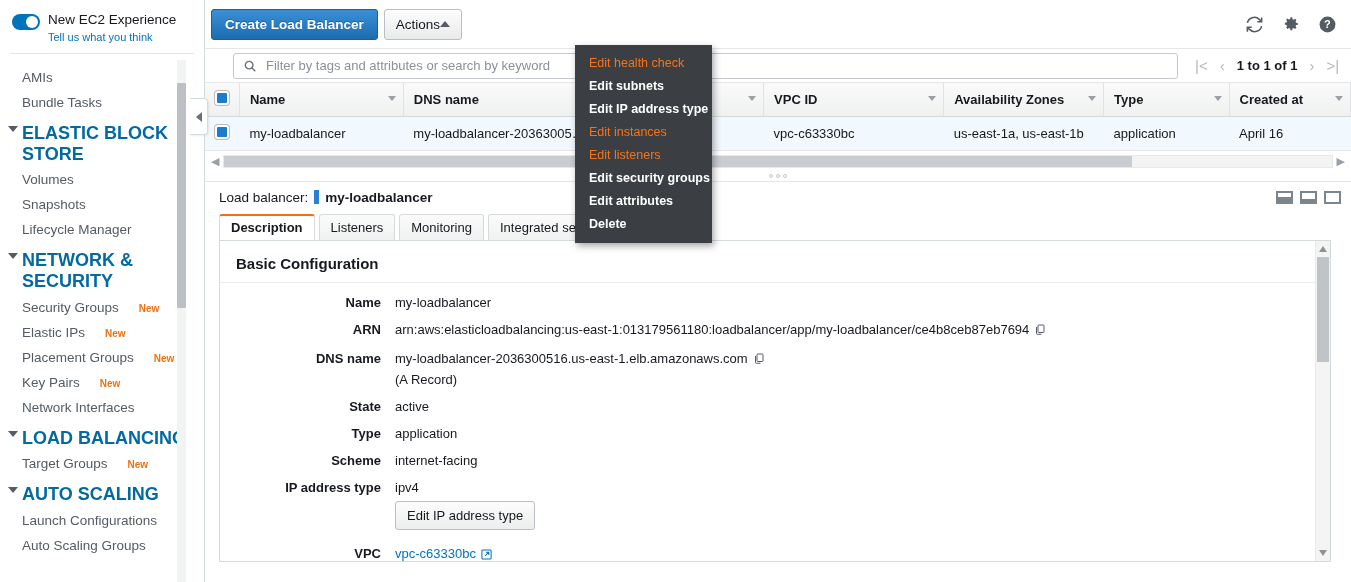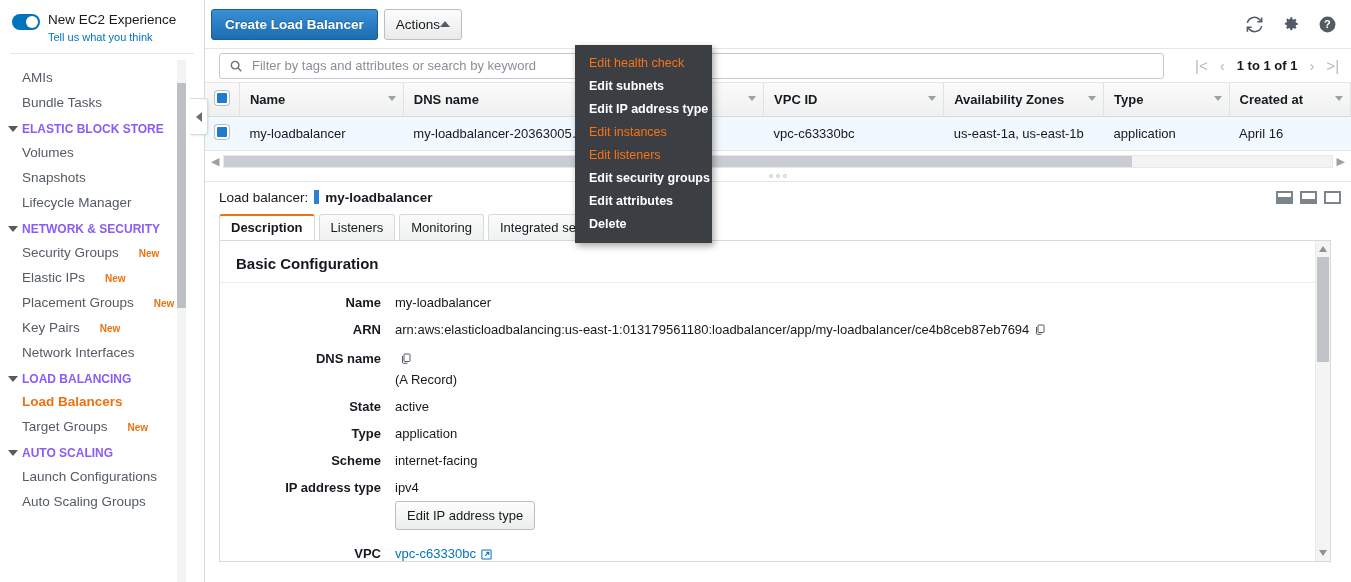--- a/index.html
+++ b/index.html
@@ -49,21 +49,21 @@
     font-size: 13.5px; color: #545b64; cursor: pointer;
     white-space: nowrap;
   }
   .nav-item.link { color: #545b64; }
   .nav-item.active { color: #ec7211; font-weight: bold; }
   .nav-item .new-badge {
     color: #ec7211; font-size: 10px; font-weight: bold; margin-left: 20px;
   }
   .nav-group {
     padding: 8px 12px 3px 22px;
-    font-size: 12px; font-weight: bold; color: #8b5cf6;
+    font-size: 18px; font-weight: bold; color: #0369a1;
     position: relative; text-transform: uppercase; line-height: 1.15;
     cursor: pointer;
   }
   .nav-group .caret {
     position: absolute; left: 8px; top: 11px;
     width: 0; height: 0;
     border-left: 5px solid transparent; border-right: 5px solid transparent;
     border-top: 6px solid #545b64;
   }
   .sb-scrollbar {
@@ -147,20 +147,21 @@
     height: 34px; display: flex; align-items: center;
     padding: 0 8px 0 14px; gap: 8px;
     border-top: 1px solid #e4e6e7;
     background: #fff;
   }
   .search-box {
     flex: 1 1 auto; height: 26px;
     border: 1px solid #c5c9cd; border-radius: 3px; background: #fff;
     display: flex; align-items: center; gap: 7px; padding: 0 9px;
     max-width: 945px;
+    margin-left: 14px;
   }
   .search-box input {
     border: none; outline: none; flex: 1 1 auto; font-size: 13px;
     color: #545b64; font-family: "Liberation Sans", sans-serif;
     background: transparent;
   }
   .search-box input::placeholder { color: #8a9096; }
   .pager {
     display: flex; align-items: center; gap: 12px;
     font-size: 13px; color: #879196; margin-left: auto; padding-right: 4px;
@@ -315,21 +316,20 @@
         <div class="nav-item link"><span>Volumes</span></div>
         <div class="nav-item link"><span>Snapshots</span></div>
         <div class="nav-item link"><span>Lifecycle Manager</span></div>
         <div class="nav-group"><span class="caret"></span><span>NETWORK &amp; SECURITY</span></div>
         <div class="nav-item link"><span>Security Groups</span><span class="new-badge">New</span></div>
         <div class="nav-item link"><span>Elastic IPs</span><span class="new-badge">New</span></div>
         <div class="nav-item link"><span>Placement Groups</span><span class="new-badge">New</span></div>
         <div class="nav-item link"><span>Key Pairs</span><span class="new-badge">New</span></div>
         <div class="nav-item link"><span>Network Interfaces</span></div>
         <div class="nav-group"><span class="caret"></span><span>LOAD BALANCING</span></div>
-        <div class="nav-item link active"><span>Load Balancers</span></div>
         <div class="nav-item link"><span>Target Groups</span><span class="new-badge">New</span></div>
         <div class="nav-group"><span class="caret"></span><span>AUTO SCALING</span></div>
         <div class="nav-item link"><span>Launch Configurations</span></div>
         <div class="nav-item link"><span>Auto Scaling Groups</span></div>
       </div>
 
     <div class="sb-uparrow"></div>
     <div class="sb-scrollbar">
       <div class="sb-thumb"></div>
     </div>
@@ -472,21 +472,21 @@
             <div class="v">
               <div><span>arn:aws:elasticloadbalancing:us-east-1:013179561180:loadbalancer/app/my-loadbalancer/ce4b8ceb87eb7694</span><span class="copy-ico"><svg width="12" height="13" viewBox="0 0 24 24" fill="none" stroke="#545b64" stroke-width="2">
                     <rect x="8" y="3" width="12" height="15" rx="1.5"></rect>
                     <path d="M5 7v13a1.5 1.5 0 0 0 1.5 1.5H15"></path>
                   </svg></span></div>
             </div>
           </div>
           <div class="kv">
             <div class="k">DNS name</div>
             <div class="v">
-              <div><span class="copy-ico"><svg width="12" height="13" viewBox="0 0 24 24" fill="none" stroke="#545b64" stroke-width="2">
+              <div><span>my-loadbalancer-2036300516.us-east-1.elb.amazonaws.com</span><span class="copy-ico"><svg width="12" height="13" viewBox="0 0 24 24" fill="none" stroke="#545b64" stroke-width="2">
                     <rect x="8" y="3" width="12" height="15" rx="1.5"></rect>
                     <path d="M5 7v13a1.5 1.5 0 0 0 1.5 1.5H15"></path>
                   </svg></span></div>
               <div>(A Record)</div>
             </div>
           </div>
           <div class="kv">
             <div class="k">State</div>
             <div class="v">
               <div><span>active</span></div>

